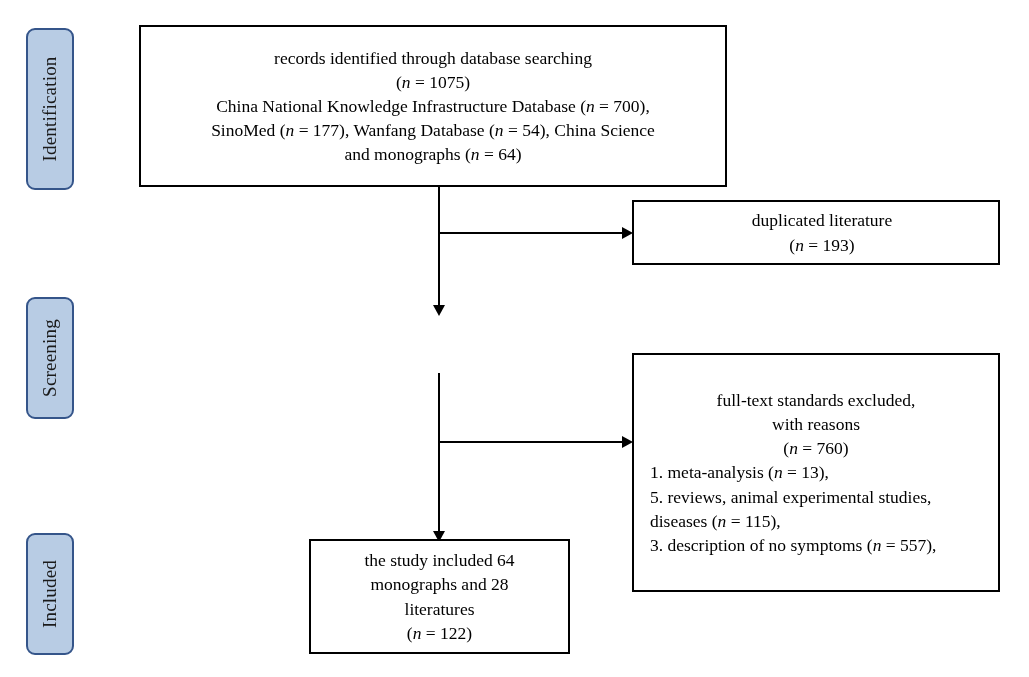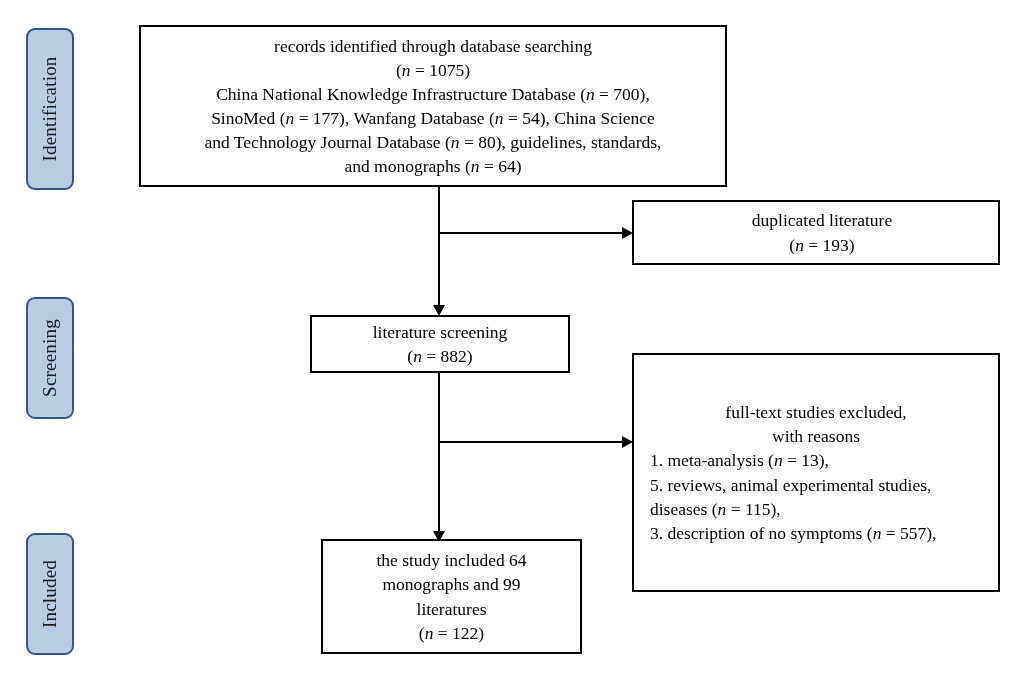--- a/index.html
+++ b/index.html
@@ -104,53 +104,49 @@
 
   <div class="stage-badge" style="left:26px; top:533px; width:48px; height:122px;">
     <span class="stage-label">Included</span>
   </div>
 
   <div class="flow-box center-text" style="left:139px; top:25px; width:588px; height:162px;">
     <div class="line">records identified through database searching</div>
     <div class="line">(<i class="nvar">n</i> = 1075)</div>
     <div class="line">China National Knowledge Infrastructure Database (<i class="nvar">n</i> = 700),</div>
     <div class="line">SinoMed (<i class="nvar">n</i> = 177), Wanfang Database (<i class="nvar">n</i> = 54), China Science</div>
-    <div class="line">and Technology Journal Database (<i class="nvar">n</i> = 80), guidelines, standards,</div>
     <div class="line">and monographs (<i class="nvar">n</i> = 64)</div>
   </div>
 
   <div class="conn-v" style="left:438px; top:187px; height:122px;"></div>
   <div class="conn-h" style="left:438px; top:232px; width:186px;"></div>
   <div class="arrow-right" style="left:622px; top:227px;"></div>
   <div class="arrow-down" style="left:433px; top:305px;"></div>
 
   <div class="flow-box center-text" style="left:632px; top:200px; width:368px; height:65px;padding-left:12px;">
     <div class="line">duplicated literature</div>
     <div class="line">(<i class="nvar">n</i> = 193)</div>
   </div>
 
-  <div class="flow-box center-text" style="left:310px; top:315px; width:260px; height:58px;">
-    <div class="line">literature screening</div>
-    <div class="line">(<i class="nvar">n</i> = 882)</div>
-  </div>
 
   <div class="conn-v" style="left:438px; top:373px; height:162px;"></div>
   <div class="conn-h" style="left:438px; top:441px; width:186px;"></div>
   <div class="arrow-right" style="left:622px; top:436px;"></div>
   <div class="arrow-down" style="left:433px; top:531px;"></div>
 
   <div class="flow-box mixed-text" style="left:632px; top:353px; width:368px; height:239px;">
-    <div class="line centered">full-text studies excluded,</div>
+    <div class="line centered">full-text standards excluded,</div>
     <div class="line centered">with reasons</div>
+    <div class="line centered">(<i class="nvar">n</i> = 760)</div>
     <div class="line">1. meta-analysis (<i class="nvar">n</i> = 13),</div>
     <div class="line">5. reviews, animal experimental studies,</div>
     <div class="line">diseases (<i class="nvar">n</i> = 115),</div>
     <div class="line">3. description of no symptoms (<i class="nvar">n</i> = 557),</div>
   </div>
 
-  <div class="flow-box center-text" style="left:321px; top:539px; width:261px; height:115px;">
+  <div class="flow-box center-text" style="left:309px; top:539px; width:261px; height:115px;">
     <div class="line">the study included 64</div>
-    <div class="line">monographs and 99</div>
+    <div class="line">monographs and 28</div>
     <div class="line">literatures</div>
     <div class="line">(<i class="nvar">n</i> = 122)</div>
   </div>
 
 </div>
 
 </body></html>

